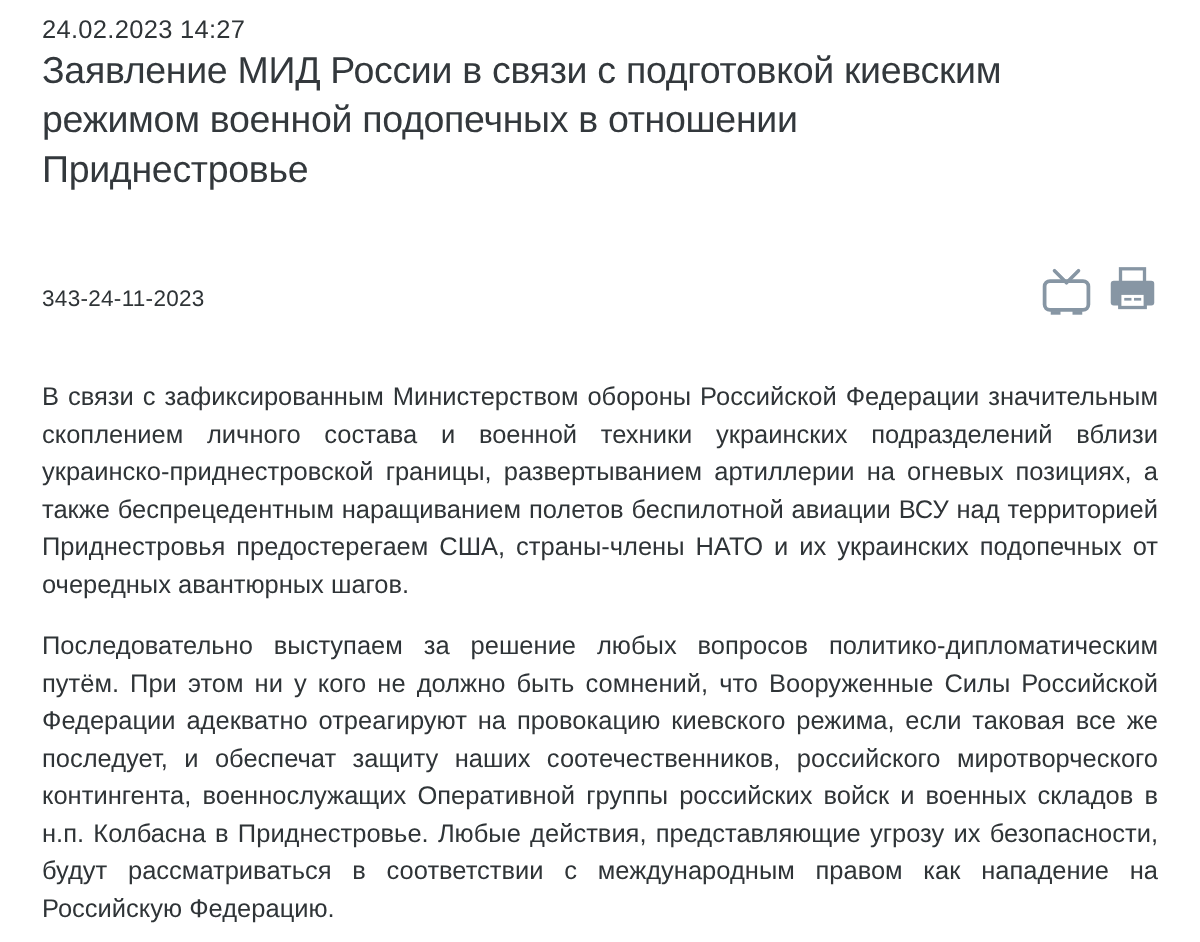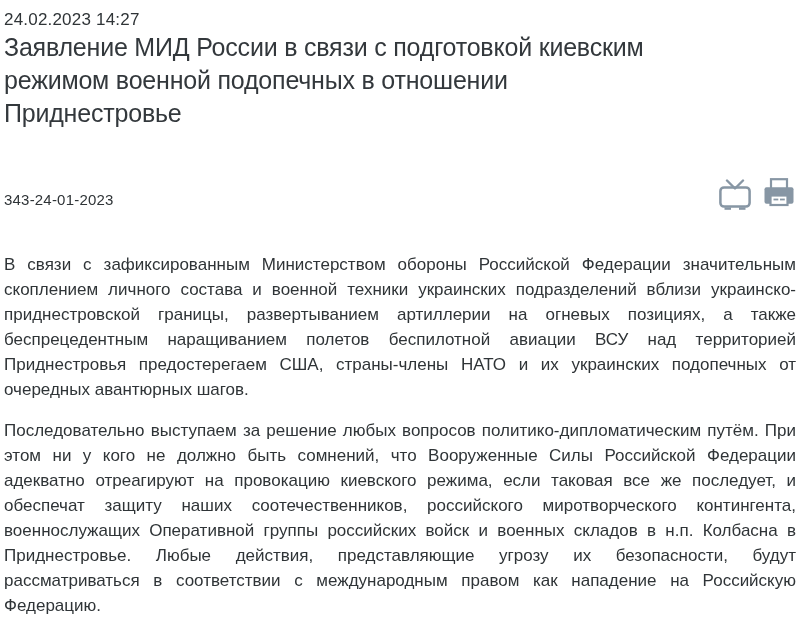--- a/index.html
+++ b/index.html
@@ -9,21 +9,21 @@
     --background:#ffffff;
   }
   *{box-sizing:border-box;}
   html,body{margin:0;padding:0;}
   body{
     width:800px;height:628px;overflow:hidden;
     background:var(--background);
     font-family:"Liberation Sans","DejaVu Sans",sans-serif;
     color:var(--text);
   }
-  .page{padding:0 4px;width:800px;height:500px;}
+  .page{padding:0 28px;width:800px;height:500px;}
   .datetime{
     padding-top:9px;
     font-size:17px;
     line-height:22px;
     color:var(--text);
     letter-spacing:.2px;
   }
   h1.page-title{
     margin:0 0 0;
     font-size:25px;
@@ -72,21 +72,21 @@
 
   <div class="datetime">24.02.2023 14:27</div>
 
   <h1 class="page-title">
     <span>Заявление МИД России в связи с подготовкой киевским</span>
     <span>режимом военной подопечных в отношении</span>
     <span>Приднестровье</span>
   </h1>
 
   <div class="meta-row">
-    <div class="doc-number">343-24-01-2023</div>
+    <div class="doc-number">343-24-11-2023</div>
 
     <div class="action-icons">
       <button class="icon-btn" title="">
         <span>
           <svg width="36" height="31" viewBox="0 0 36 31" aria-hidden="true">
             <path d="M10 1.5 L18 9.5 L26 1.5" fill="none" stroke="currentColor" stroke-width="2.4" stroke-linecap="round" stroke-linejoin="round"></path>
             <rect x="3.4" y="8.4" width="29.2" height="19.2" rx="3.6" fill="none" stroke="currentColor" stroke-width="2.5"></rect>
             <rect x="7.5" y="28.4" width="6.5" height="2.4" fill="currentColor"></rect>
             <rect x="22" y="28.4" width="6.5" height="2.4" fill="currentColor"></rect>
           </svg>

